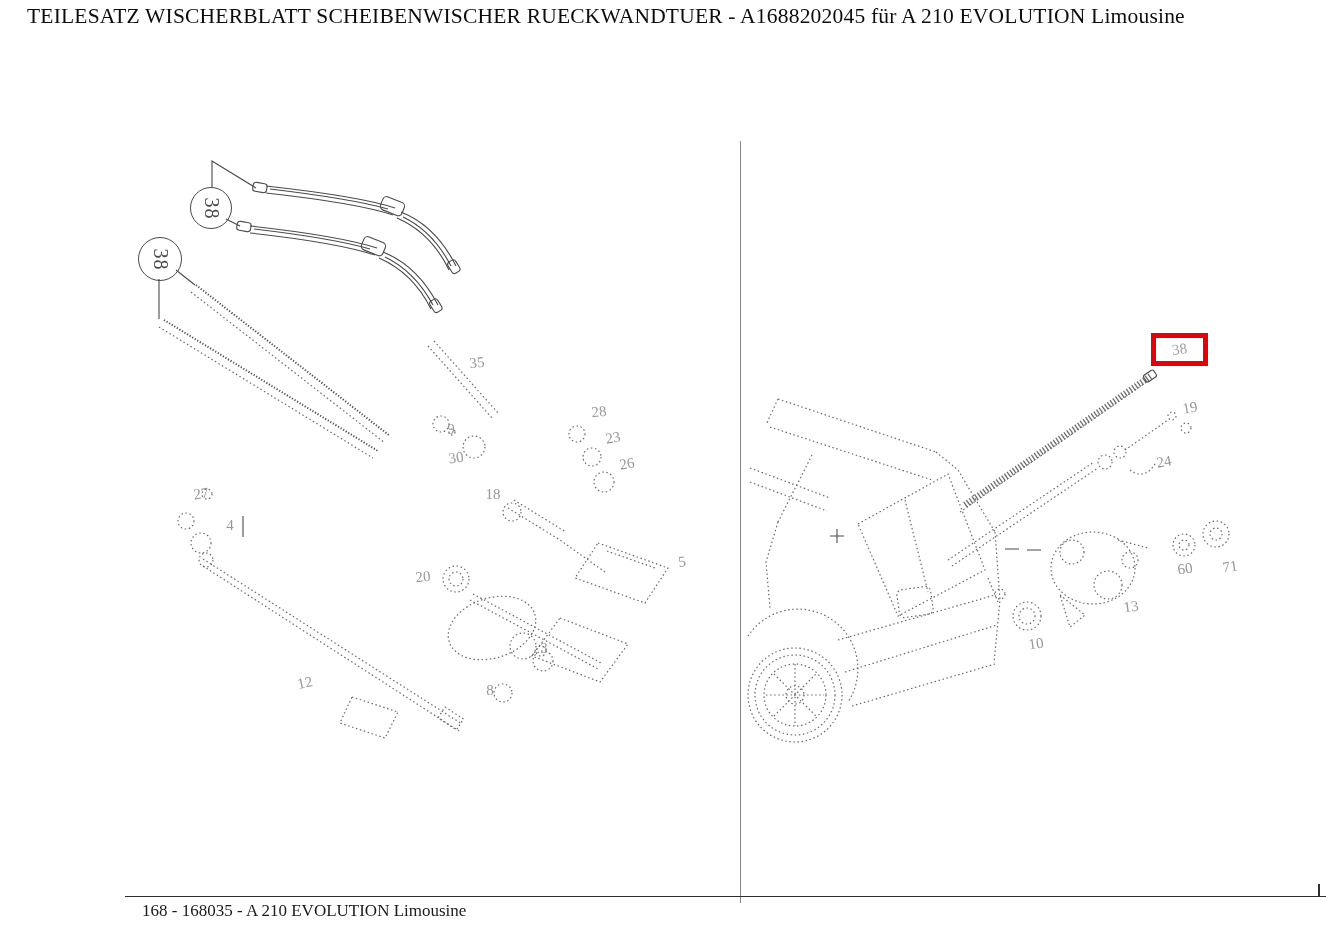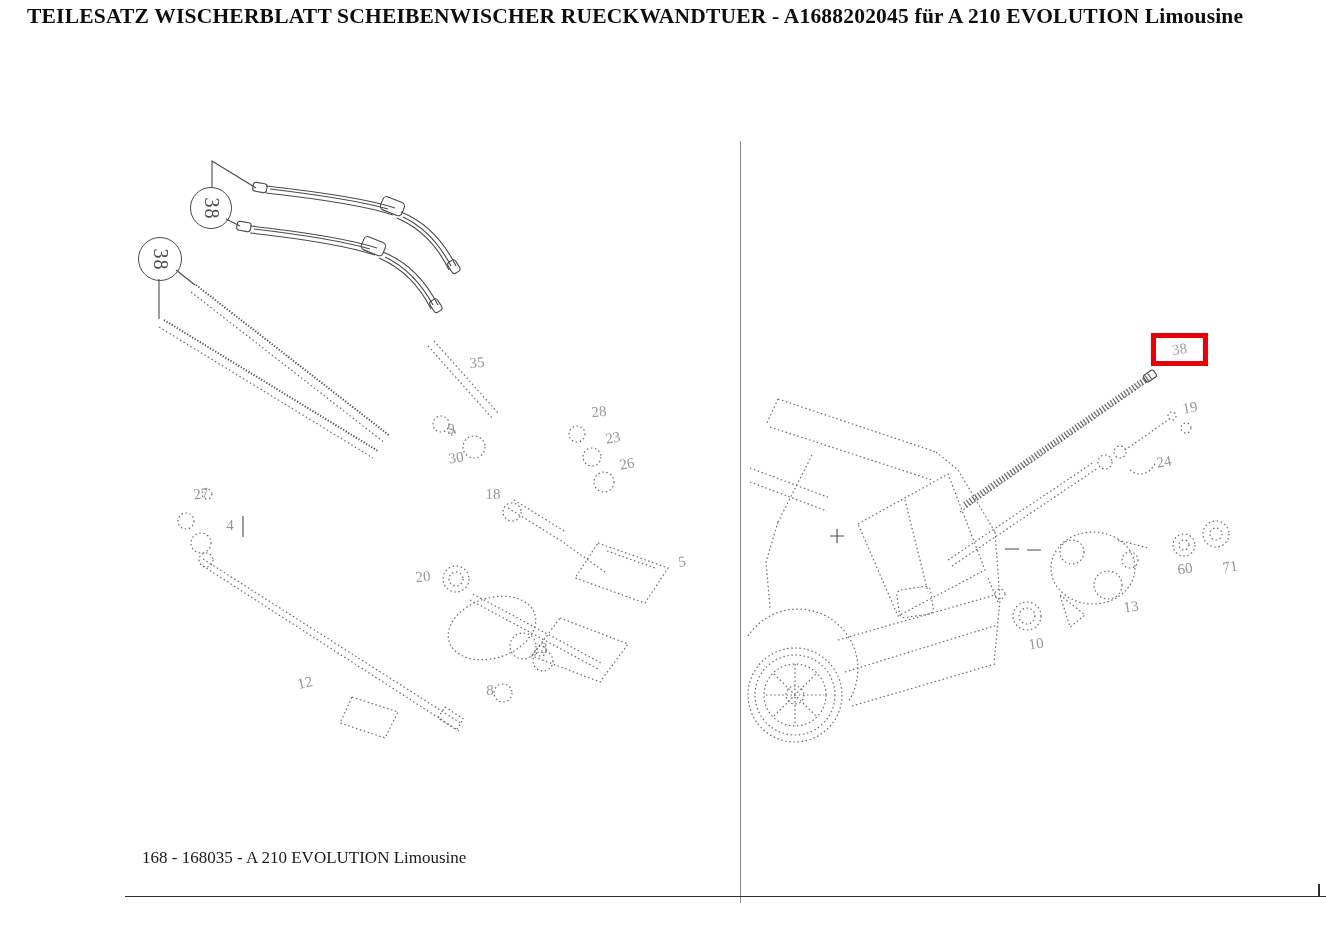--- a/index.html
+++ b/index.html
@@ -1,20 +1,20 @@
 <!DOCTYPE html>
 <html><head>
 <meta charset="utf-8">
 <style>
   html,body{margin:0;padding:0;background:#fff;}
   body{width:1326px;height:938px;position:relative;overflow:hidden;
        font-family:"Liberation Serif","DejaVu Serif",serif;color:#111;}
   .title{position:absolute;left:27px;top:4px;width:1299px;font-size:21.5px;
-         white-space:nowrap;overflow:hidden;color:#0d0d0d;letter-spacing:.2px;font-weight:bold;}
-  .footer-text{position:absolute;left:142px;top:848px;font-size:17px;color:#1a1a1a;}
+         white-space:nowrap;overflow:hidden;color:#0d0d0d;letter-spacing:.2px;}
+  .footer-text{position:absolute;left:142px;top:901px;font-size:17px;color:#1a1a1a;}
   .footer-rule{position:absolute;left:125px;top:896px;width:1201px;height:0;
                border-top:1.6px solid #2f2f2f;}
   .footer-tick{position:absolute;left:1318px;top:884px;width:2px;height:13px;background:#2f2f2f;}
   .divider{position:absolute;left:740px;top:141px;width:1px;height:762px;background:#8a8a8a;}
   svg{position:absolute;left:0;top:0;}
   .art{stroke:#4a4a4a;fill:none;stroke-width:1.1;}
   .stip{stroke:#6a6a6a;fill:none;stroke-width:1.2;stroke-dasharray:1.5,2.6;}
   .stipd{stroke:#4f4f4f;fill:none;stroke-width:2;stroke-dasharray:1.2,1.8;}
   .band{stroke:#555;fill:none;stroke-width:6.5;stroke-dasharray:1.3,2;opacity:.85;}
   .callout{position:absolute;border:1.3px solid #4a4a4a;border-radius:50%;

